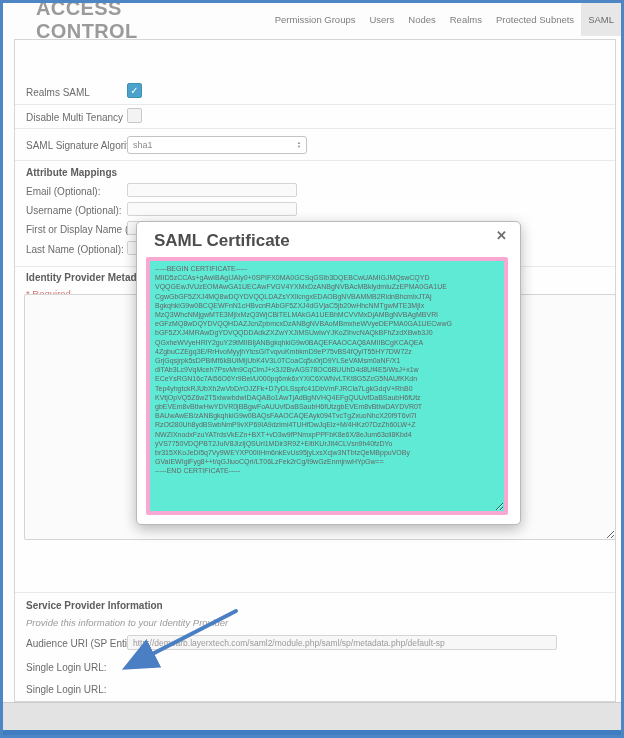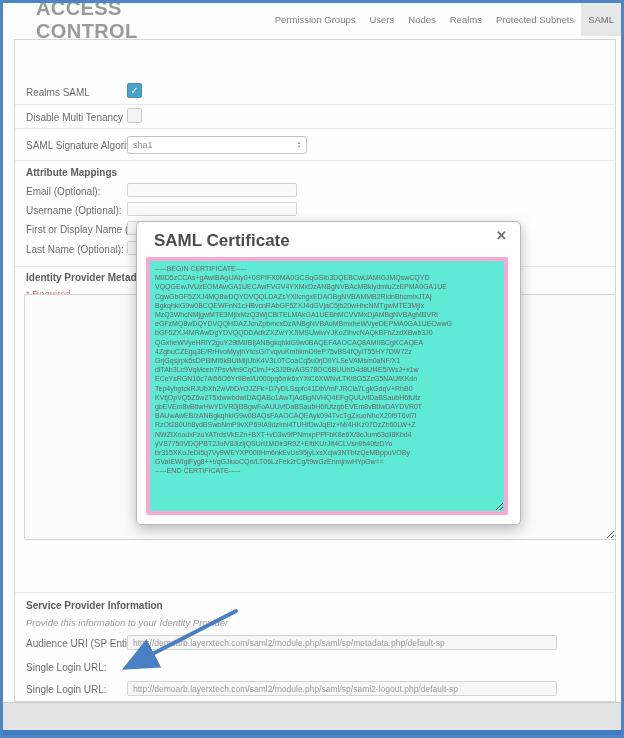--- a/index.html
+++ b/index.html
@@ -132,21 +132,20 @@
 
     <div class="sec-head" style="top:560px;">Service Provider Information</div>
     <div class="hint" style="top:577px;">Provide this information to your Identity Provider</div>
 
     <div class="lbl" style="top:598px;">Audience URI (SP Entity ID):</div>
     <input class="urlin" style="top: 595px;" readonly="" value="http://demoarb.layerxtech.com/saml2/module.php/saml/sp/metadata.php/default-sp">
 
     <div class="lbl" style="top:622px;">Single Login URL:</div>
 
     <div class="lbl" style="top:644px;">Single Login URL:</div>
-    <input class="urlin" style="top: 641px;" readonly="" value="http://demoarb.layerxtech.com/saml2/module.php/saml/sp/saml2-logout.php/default-sp">
 
     <div class="lbl" style="top:663px;">Metadata:</div>
     <div class="links" style="top:662px;">
       <a>View Details</a><span class="sep">|</span><a>Download</a>
     </div>
 
     <div class="lbl" style="top:679px;">X.509 Certificate (2048 Bit):</div>
     <div class="links" style="top:678px;">
       <a>View Details</a><span class="sep">|</span><a>Download</a>
     </div>

